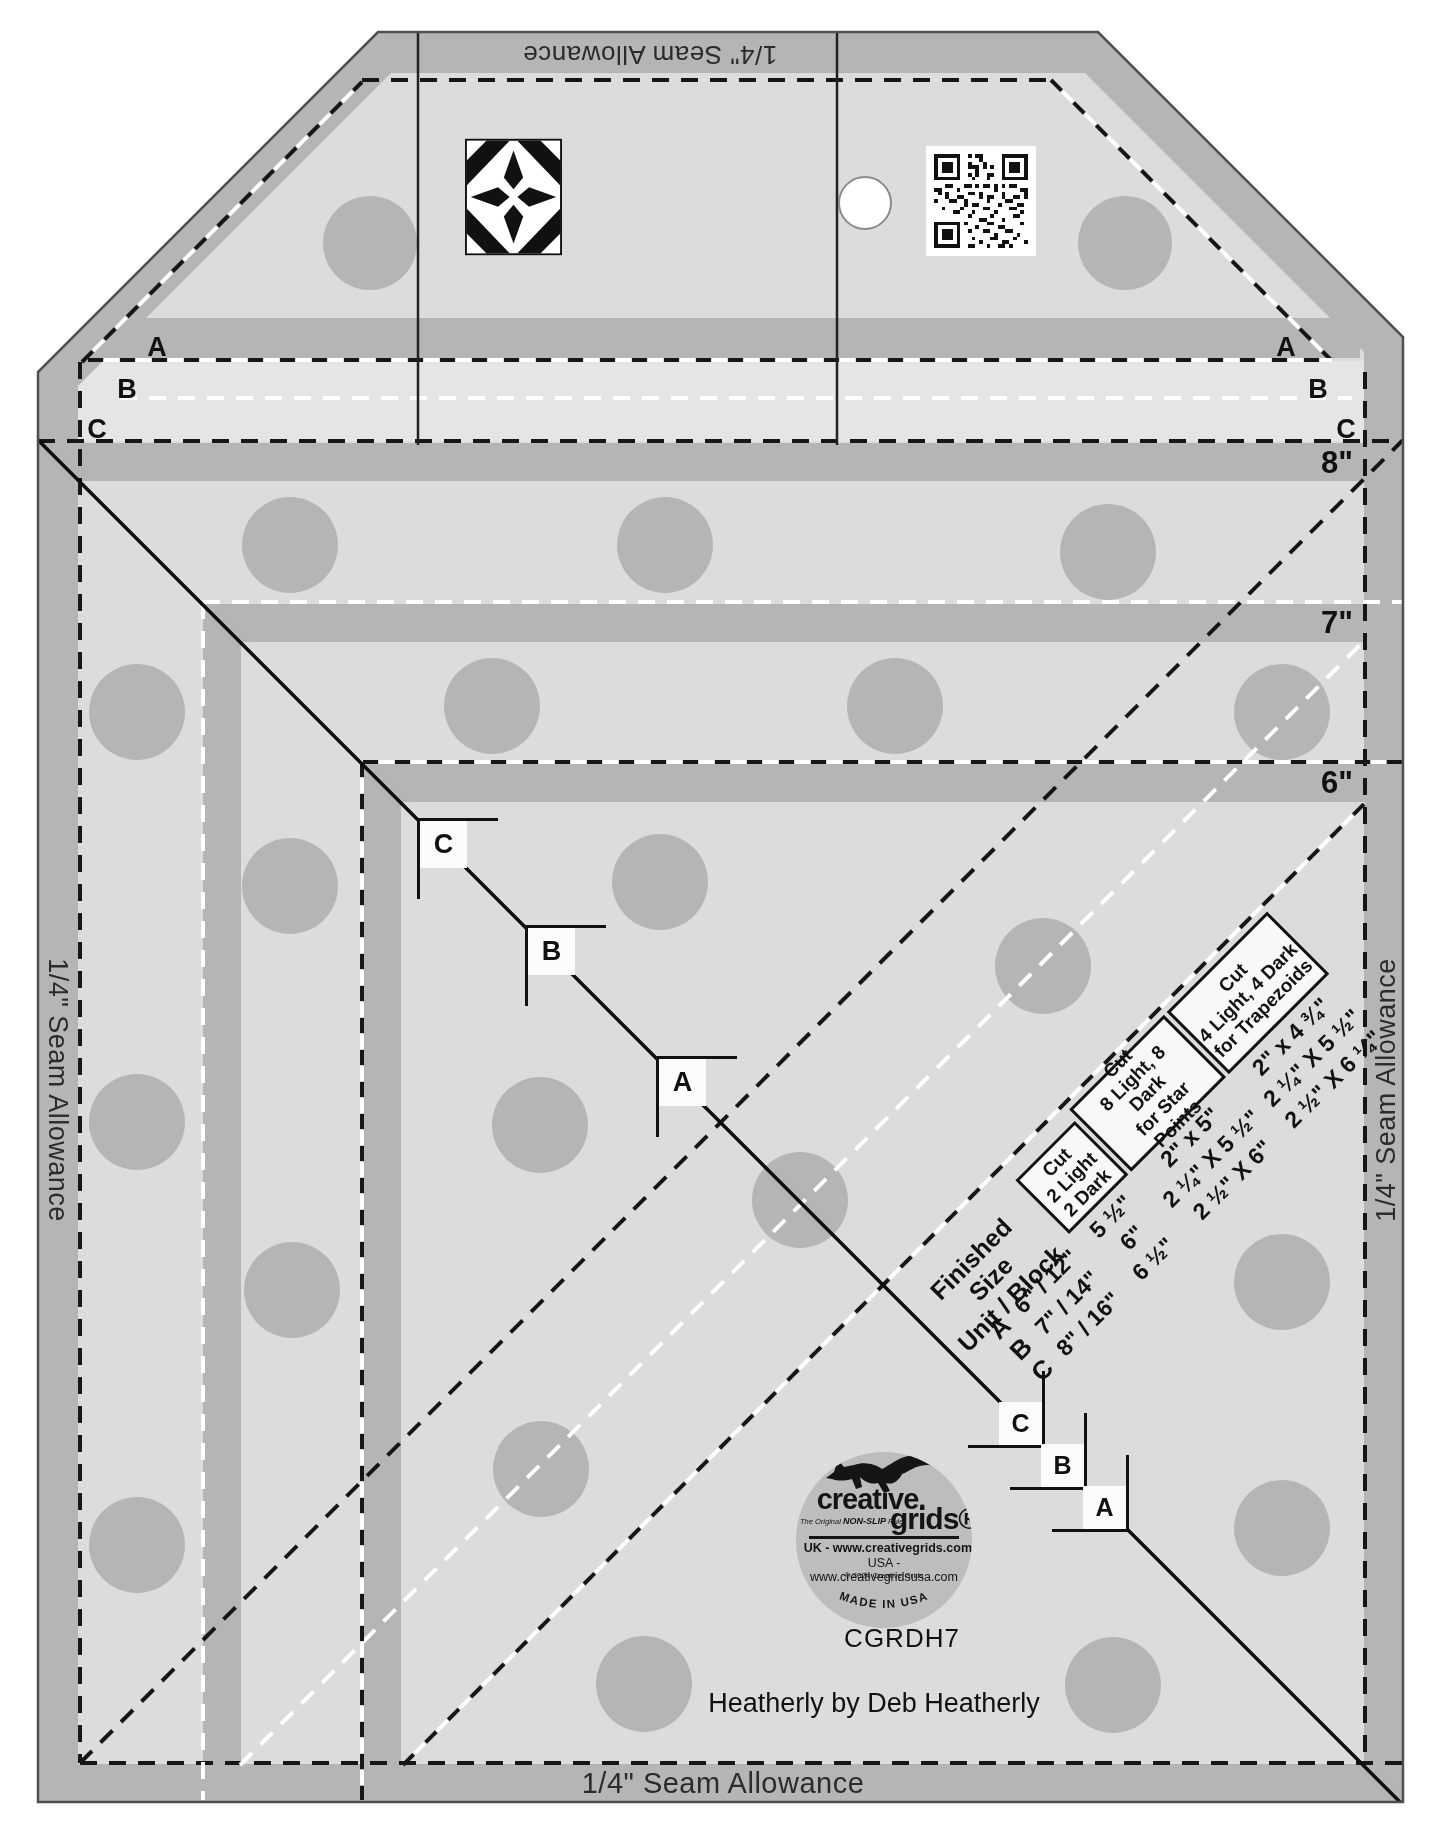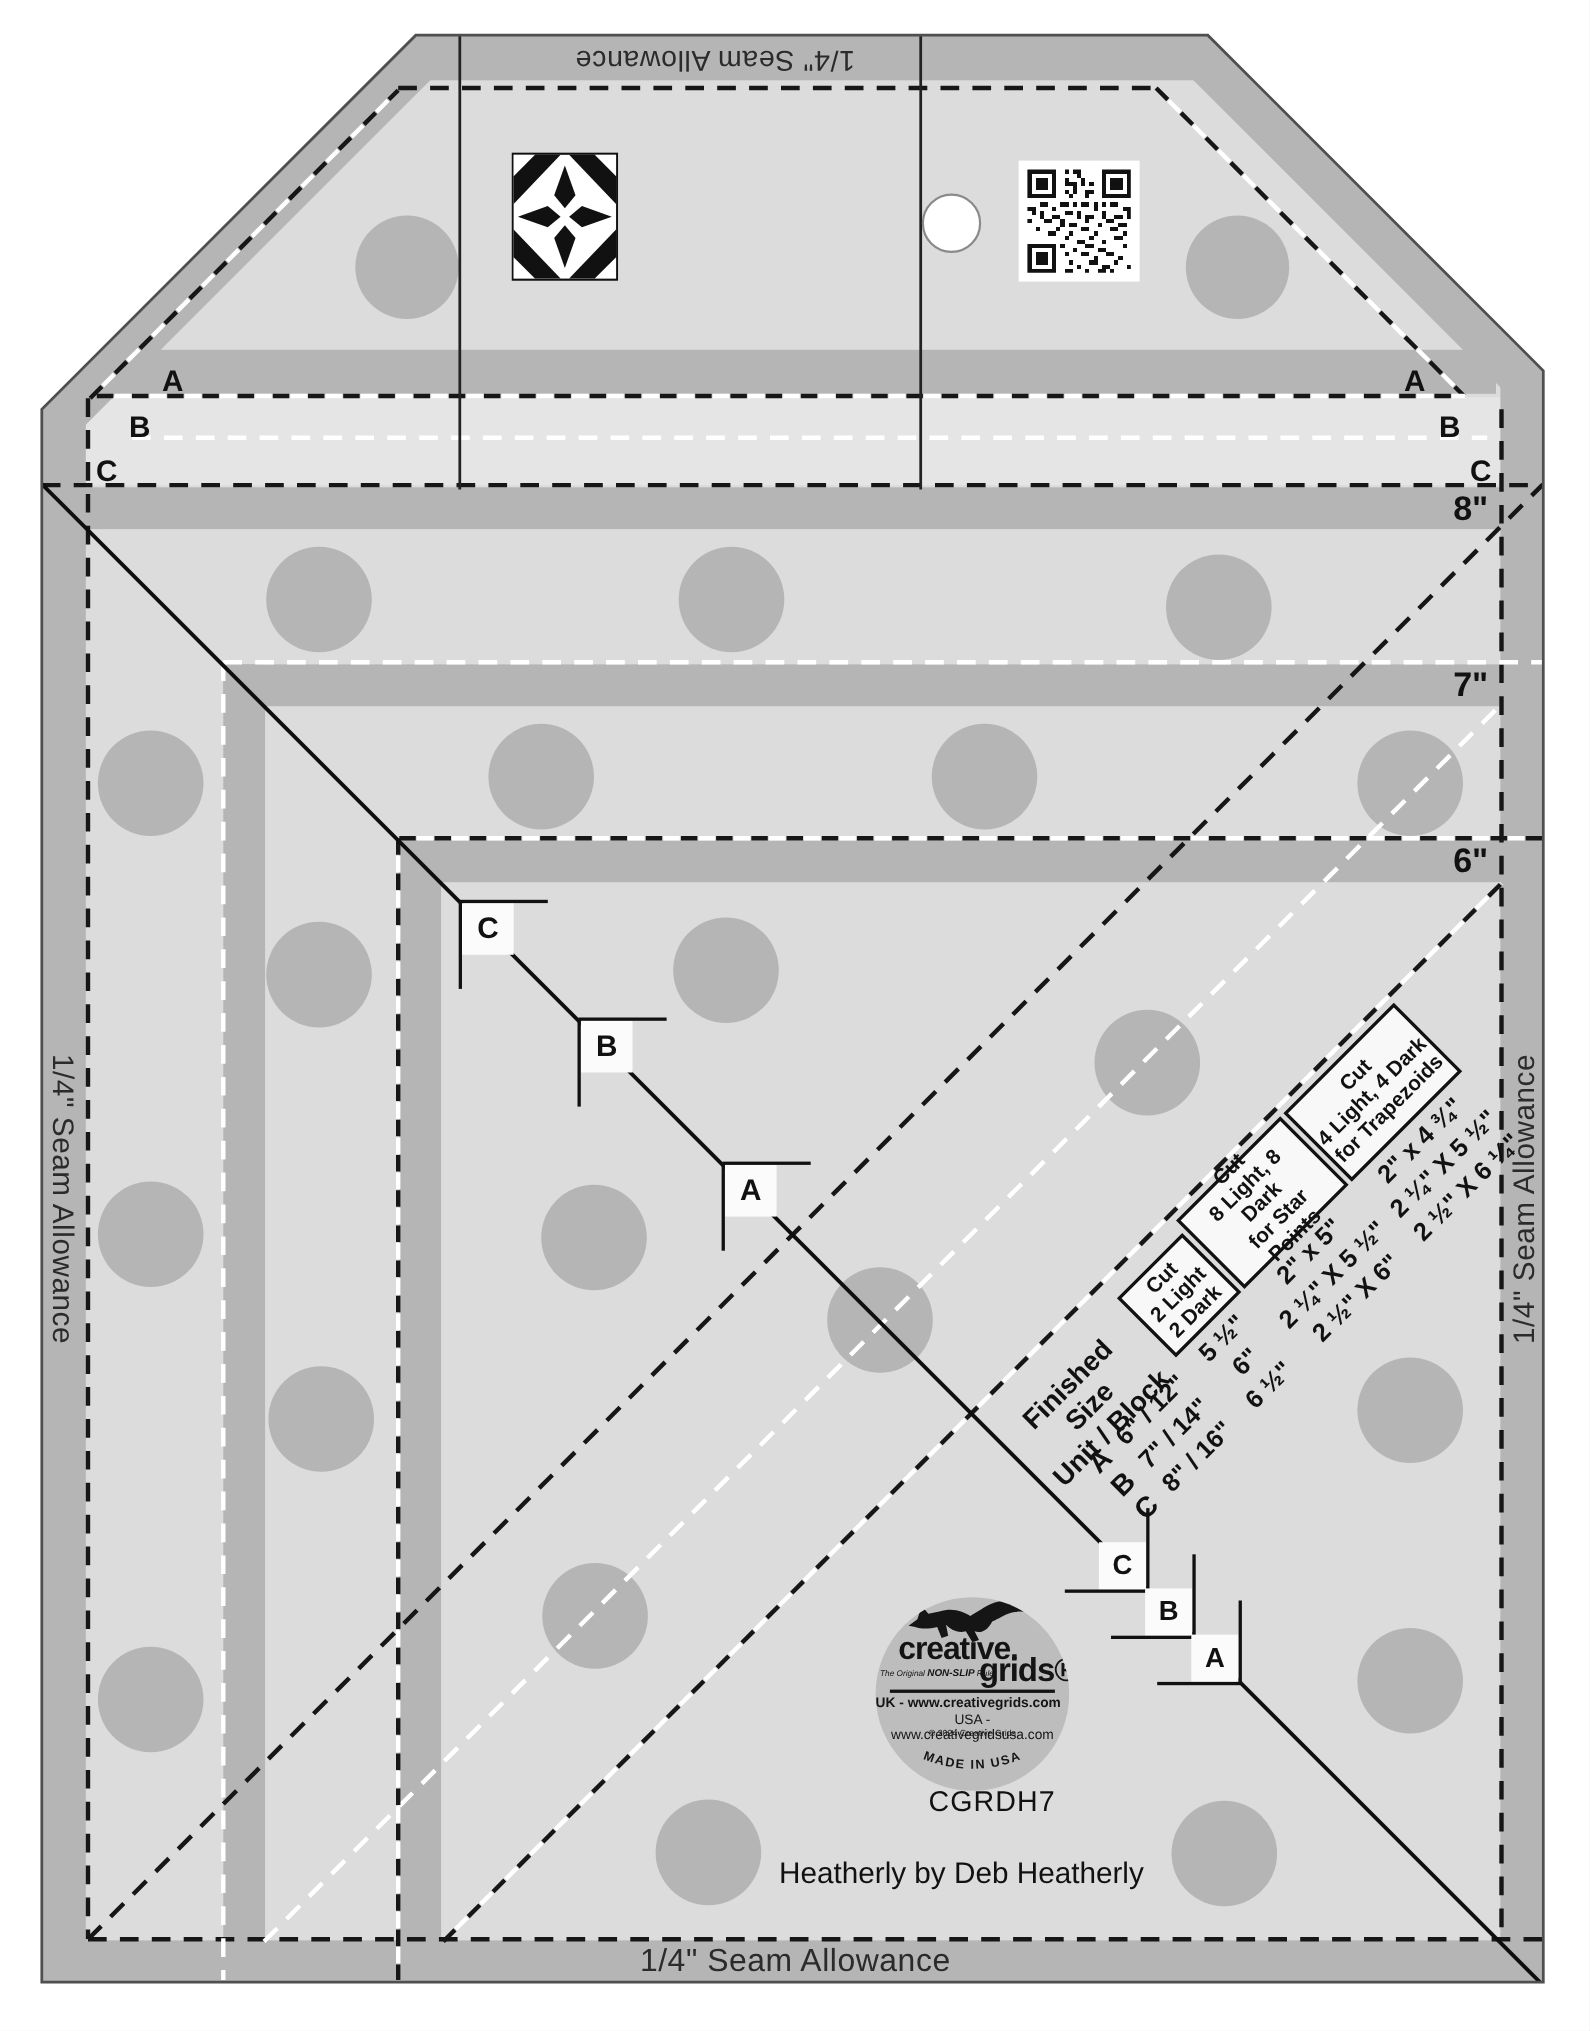--- a/index.html
+++ b/index.html
@@ -38,21 +38,21 @@
   .t-letter{position:absolute;width:44px;text-align:right;font-weight:700;font-size:26px;line-height:30px;}
   
   #logo{position:absolute;left:796px;top:1452px;width:176px;height:176px;border-radius:50%;
         background:#bdbdbd;overflow:hidden;}
   #logo .l-abs{position:absolute;color:#141414;}
   .brand1{left:0;right:26px;top:31px;text-align:center;font-weight:700;font-size:29px;letter-spacing:-1px;}
   .brand2{left:94px;top:50px;font-weight:700;font-size:30px;letter-spacing:-1px;}
   .tagline{left:4px;top:64px;width:100px;font-size:7.5px;white-space:nowrap;font-style:italic;}
   .tagline b{font-size:9px;}
   .l-rule{left:13px;top:84px;width:150px;height:3px;background:#141414;}
-  .l-uk{left:0;right:0;top:89px;text-align:left;font-weight:700;font-size:12.5px;}
+  .l-uk{left:0;right:0;top:89px;text-align:right;font-weight:700;font-size:12.5px;}
   .l-usa{left:0;right:0;top:104px;text-align:center;font-weight:400;font-size:12.5px;}
   .l-cr{left:0;right:0;top:119px;text-align:center;font-size:8px;}
   
   .sku{position:absolute;transform:translate(-50%,-50%);font-size:26px;letter-spacing:1px;}
   .title{position:absolute;transform:translate(-50%,-50%);font-weight:700;font-size:32px;white-space:nowrap;}
   .designer{position:absolute;transform:translate(-50%,-50%);font-size:27px;white-space:nowrap;}
   
   #hole{position:absolute;left:838px;top:176px;width:54px;height:54px;border-radius:50%;
         background:#fff;border:2px solid #8a8a8a;box-sizing:border-box;}
   #qr-wrap{position:absolute;left:926px;top:146px;width:110px;height:110px;background:#fff;}

